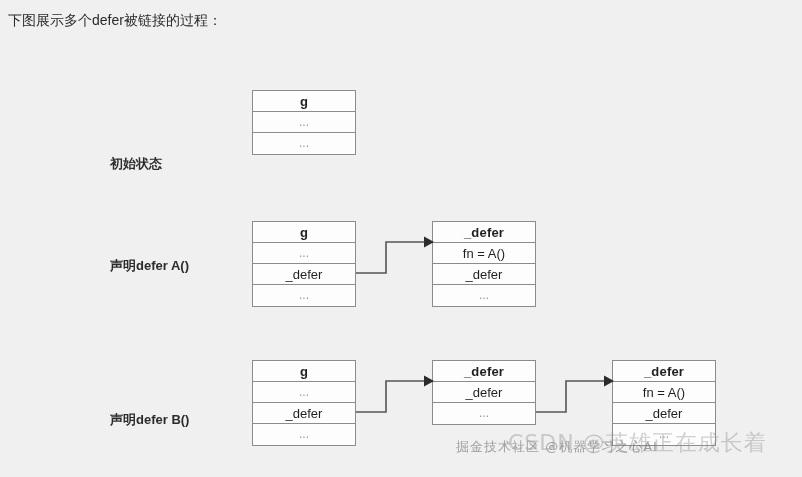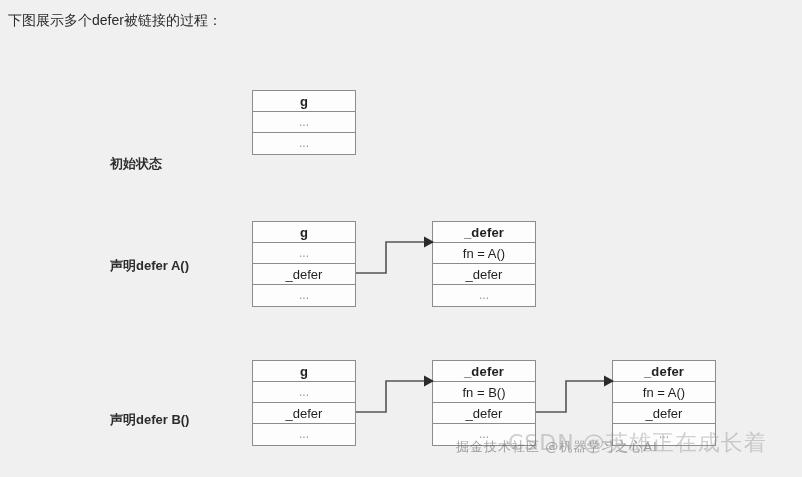--- a/index.html
+++ b/index.html
@@ -135,21 +135,20 @@
 
 <div class="struct" style="left:252px; top:360px;">
   <div class="cell head">g</div>
   <div class="cell dots">...</div>
   <div class="cell">_defer</div>
   <div class="cell dots">...</div>
 </div>
 
 <div class="struct" style="left:432px; top:360px;">
   <div class="cell head">_defer</div>
-  <div class="cell">fn = B()</div>
   <div class="cell">_defer</div>
   <div class="cell dots">...</div>
 </div>
 
 <div class="struct" style="left:612px; top:360px;">
   <div class="cell head">_defer</div>
   <div class="cell">fn = A()</div>
   <div class="cell">_defer</div>
   <div class="cell dots">...</div>
 </div>

